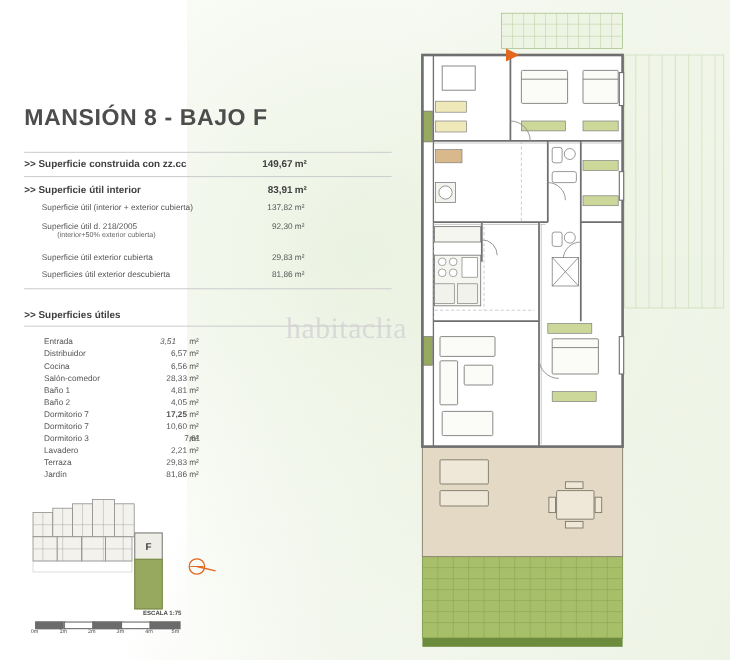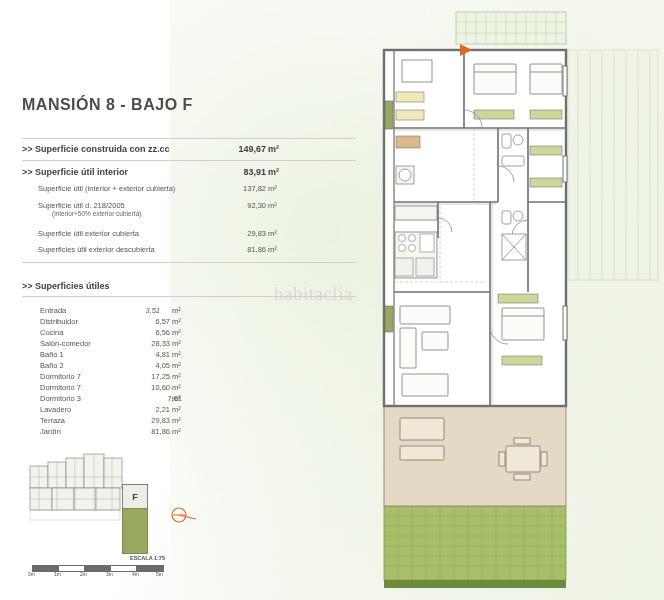--- a/index.html
+++ b/index.html
@@ -20,21 +20,21 @@
     position:absolute;left:170px;top:-60px;width:520px;height:720px;
     background:radial-gradient(circle at 30% 40%, rgba(233,241,222,.9) 0%, rgba(233,241,222,0) 70%);
   }
 
   
   .left{
     position:absolute;left:0;top:0;width:378px;height:600px;
   }
   .title{
     position:absolute;left:22px;top:96px;
-    font-size:16px;font-weight:bold;color:#4d4d4d;letter-spacing:.5px;
+    font-size:21px;font-weight:bold;color:#4d4d4d;letter-spacing:.5px;
   }
 
   .rowline{
     position:absolute;left:22px;width:336px;
     font-size:8.5px;color:#4d4d4d;
   }
   .rowline .lbl{position:absolute;left:0;top:0;white-space:nowrap;}
   .rowline .val{position:absolute;left:196px;top:0;text-align:right;width:48px;}
   .rowline .unit{position:absolute;left:246px;top:0;}
 
@@ -67,22 +67,22 @@
     font-size:5.5px;color:#4d4d4d;font-weight:bold;
   }
   .scalebar{position:absolute;left:28px;top:565px;width:140px;height:16px;}
   .scalebar .seg{position:absolute;top:0;height:5px;border:.5px solid #6b6b6b;}
   .scalebar .tick{position:absolute;top:6px;font-size:5px;color:#4d4d4d;}
 
   .northmark{position:absolute;left:168px;top:505px;width:30px;height:20px;}
 
   
   .watermark{
-    position:absolute;left:274px;top:283px;
-    font-size:19px;color:#d9d9d9;letter-spacing:.5px;
+    position:absolute;left:260px;top:283px;
+    font-size:27px;color:#d9d9d9;letter-spacing:.5px;
     font-family:"Liberation Serif", serif;
   }
 
   
   .plan{
     position:absolute;left:378px;top:6px;width:284px;height:588px;
   }
   .plan svg{display:block;}
 </style>
 </head>
@@ -171,21 +171,21 @@
     <span class="val" style="left:82px;">4,81</span>
     <span class="unit" style="left:132px;">m²</span>
   </div>
   <div class="rowline sub" style="top:361px;left:40px;width:320px;">
     <span class="lbl">Baño 2</span>
     <span class="val" style="left:82px;">4,05</span>
     <span class="unit" style="left:132px;">m²</span>
   </div>
   <div class="rowline sub" style="top:372px;left:40px;width:320px;">
     <span class="lbl">Dormitorio 7</span>
-    <span class="val" style="left:82px;">17,25</span>
+    <span class="val" style="left:82px;font-weight:bold;">17,25</span>
     <span class="unit" style="left:132px;">m²</span>
   </div>
   <div class="rowline sub" style="top:383px;left:40px;width:320px;">
     <span class="lbl">Dormitorio 7</span>
     <span class="val" style="left:82px;">10,60</span>
     <span class="unit" style="left:132px;">m²</span>
   </div>
   <div class="rowline sub" style="top:394px;left:40px;width:320px;">
     <span class="lbl">Dormitorio 3</span>
     <span class="val" style="left:94px;">7,61</span>

